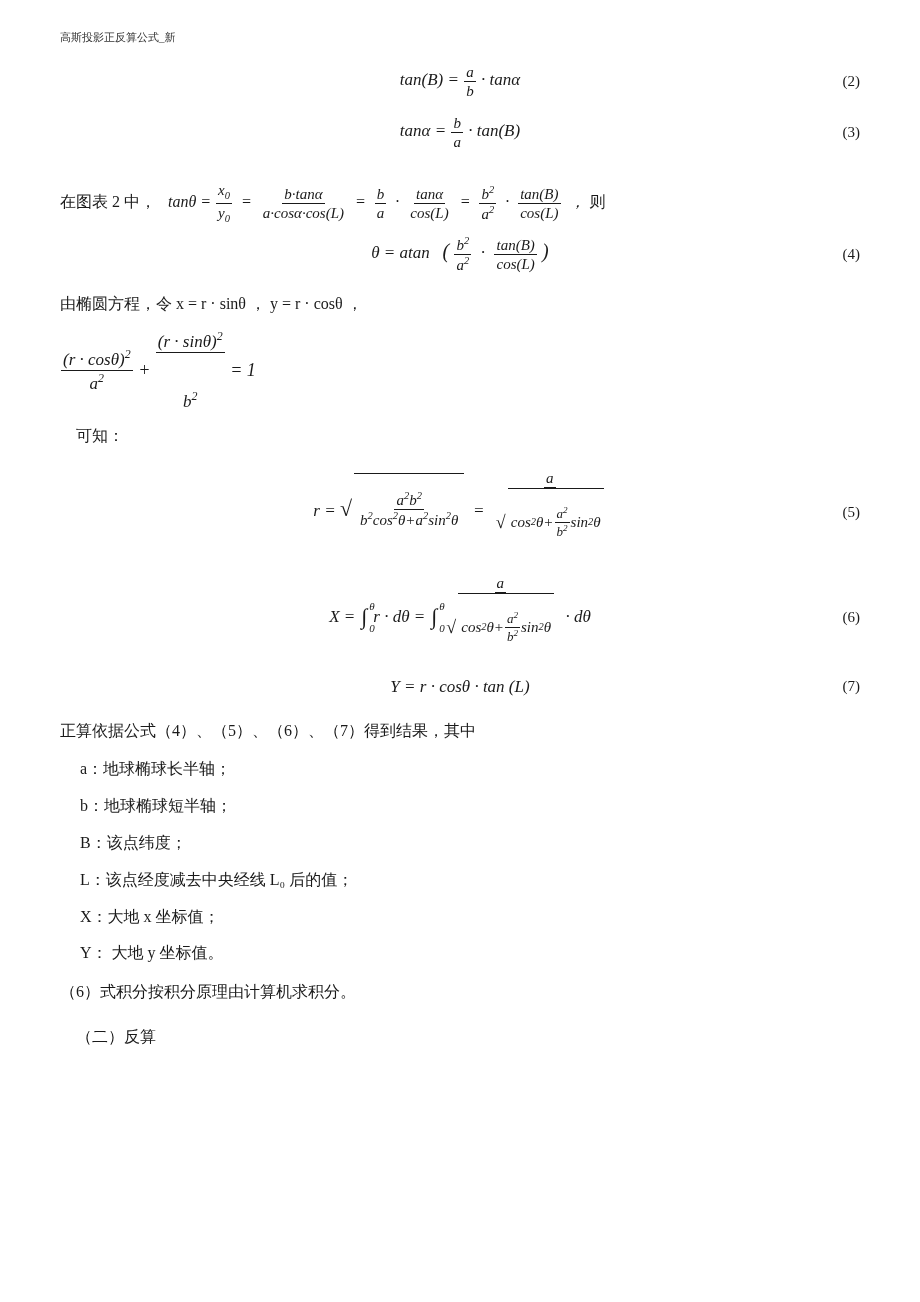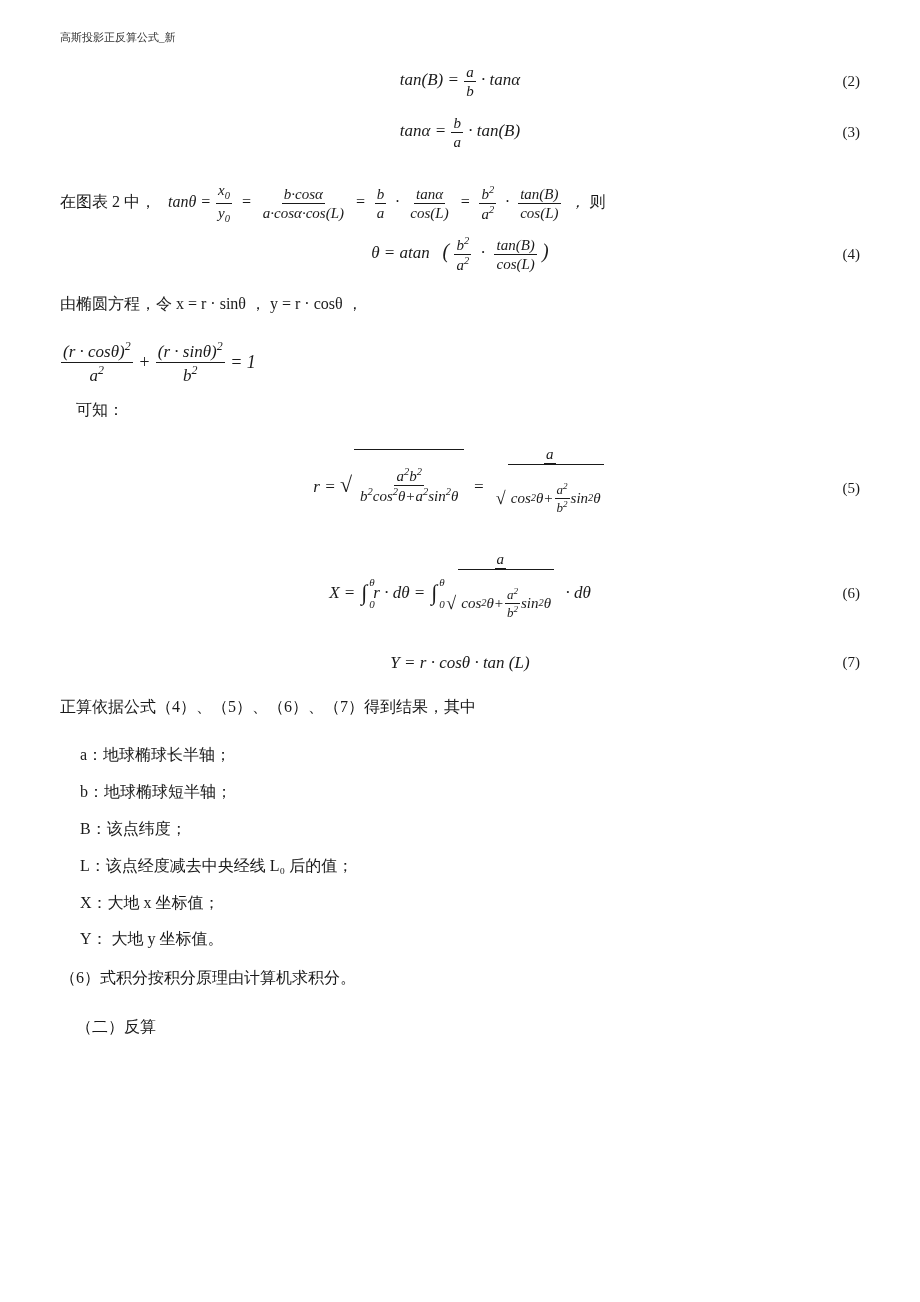--- a/index.html
+++ b/index.html
@@ -36,21 +36,21 @@
       font-style: italic;
       font-size: 17px;
       font-family: "Times New Roman", Times, serif;
     }
     .inline-text {
       font-family: "SimSun", "宋体", serif;
       font-size: 16px;
       font-style: normal;
     }
     .para {
-      margin: 20px 0;
+      margin: 10px 0;
       font-size: 16px;
       line-height: 1.8;
     }
     .mixed-line {
       display: flex;
       align-items: baseline;
       margin: 12px 0;
       font-size: 16px;
       flex-wrap: wrap;
     }
@@ -135,21 +135,21 @@
 <div class="mixed-line" style="margin-top:30px; margin-bottom:4px;">
   <span class="inline-text">在图表 2 中，&nbsp;&nbsp;</span>
   <span class="inline-formula">
     tanθ =
     <span class="frac" style="font-size:15px;">
         <span class="num">x<sub>0</sub></span>
         <span class="den">y<sub>0</sub></span>
       </span>
     &nbsp;=&nbsp;
     <span class="frac" style="font-size:15px;">
-        <span class="num">b·cosα</span>
+        <span class="num">b·tanα</span>
         <span class="den">a·cosα·cos(L)</span>
       </span>
     &nbsp;=&nbsp;
     <span class="frac" style="font-size:15px;">
         <span class="num">b</span>
         <span class="den">a</span>
       </span>
     &nbsp;·&nbsp;
     <span class="frac" style="font-size:15px;">
         <span class="num">tanα</span>
@@ -194,21 +194,21 @@
   <span class="inline-text">，&nbsp;y = r · cosθ</span>
   <span class="inline-text">，</span>
 </div>
 
 <div class="eq-line" style="font-size:18px; margin: 6px 0 6px 0;">
   <span class="frac" style="font-size:17px;">
     <span class="num">(r · cosθ)<sup>2</sup></span>
     <span class="den">a<sup>2</sup></span>
   </span>
   &nbsp;+&nbsp;
-  <span class="frac" style="font-size:17px;">
+  <span class="frac" style="font-size:17px;gap:36px;">
     <span class="num">(r · sinθ)<sup>2</sup></span>
     <span class="den">b<sup>2</sup></span>
   </span>
   &nbsp;= 1
 </div>
 
 <div class="para" style="margin-top:10px; text-indent:1em;">
   <span>可知：</span>
 </div>
 

